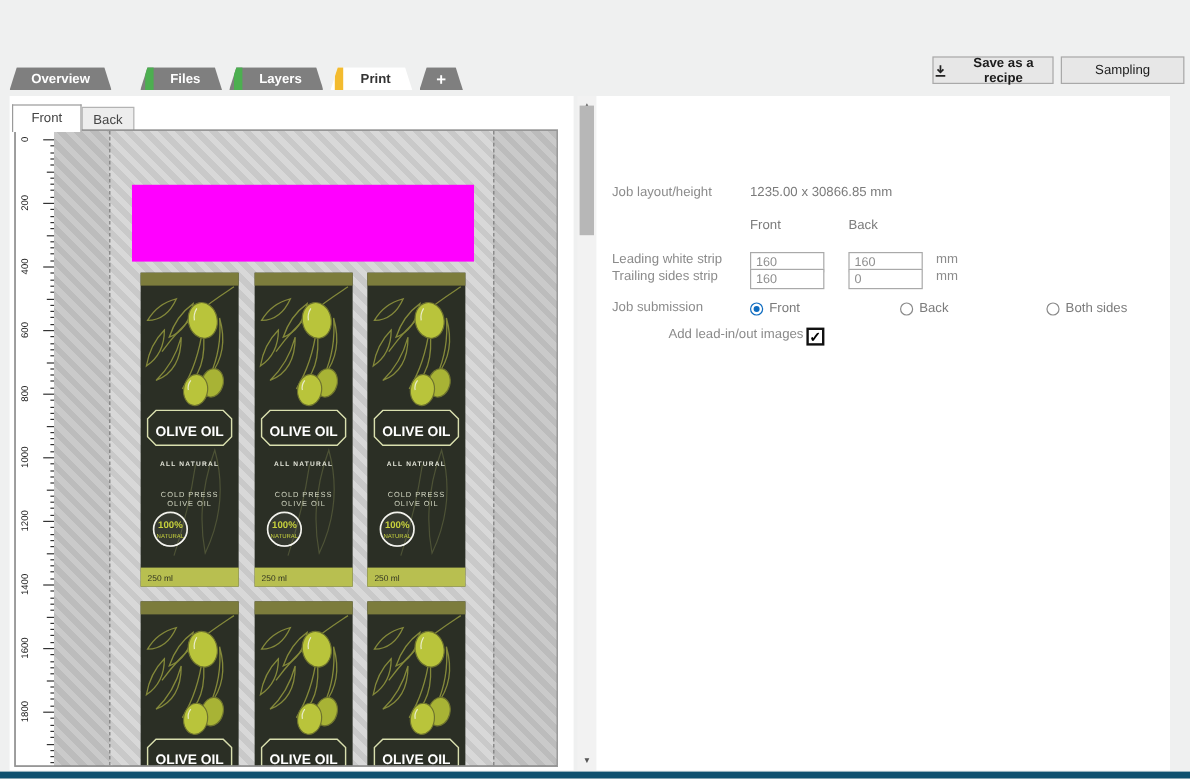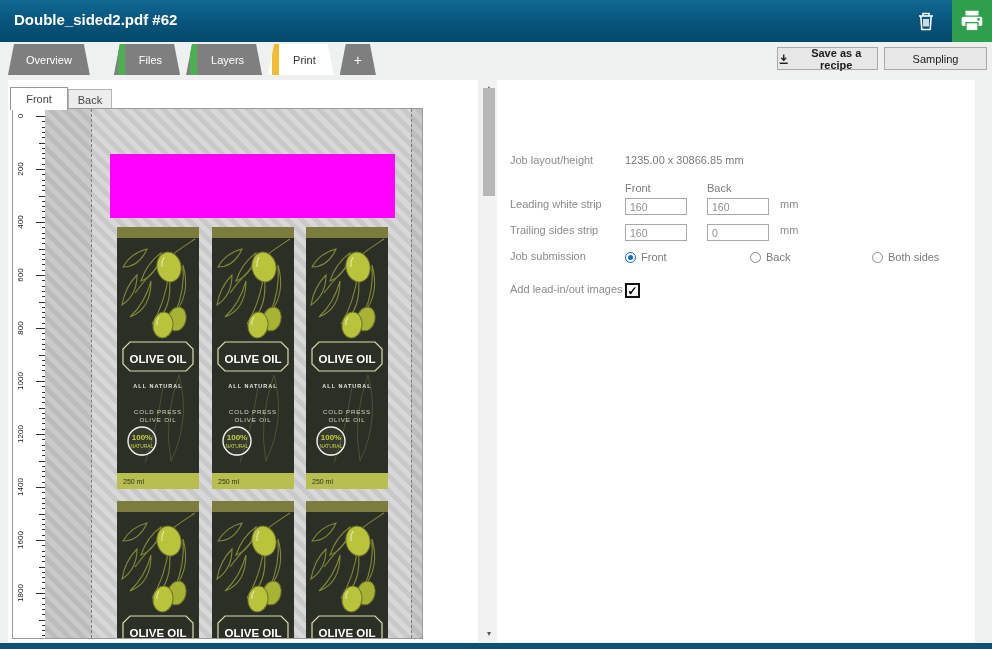--- a/index.html
+++ b/index.html
@@ -9,43 +9,43 @@
   
   .titlebar { position:absolute; left:0; top:0; width:992px; height:42px;
     background:linear-gradient(180deg,#106992 0%,#07537a 55%,#024a6c 100%); }
   .titlebar .title { position:absolute; left:14px; top:11px; color:#fff; font-size:15px; font-weight:bold; }
   .trash-btn { position:absolute; right:54px; top:9px; width:24px; height:24px; cursor:pointer; }
   .printer-btn { position:absolute; right:0; top:0; width:40px; height:42px; background:#2f9e4d;
     display:flex; align-items:center; justify-content:center; cursor:pointer; }
 
   
   .tabrow { position:absolute; left:8px; top:46px; height:29px; display:flex; align-items:flex-end; }
-  .tab { position:relative; height:31px; display:flex; align-items:center; background:#7f7f7f; color:#fff;
-    font-size:11px; font-weight:normal; clip-path:polygon(6px 0, calc(100% - 6px) 0, 100% 100%, 0 100%);
+  .tab { position:relative; height:19px; display:flex; align-items:center; background:#7f7f7f; color:#fff;
+    font-size:11px; font-weight:bold; clip-path:polygon(6px 0, calc(100% - 6px) 0, 100% 100%, 0 100%);
     margin-right:6px; cursor:pointer; padding:0 18px; }
   .tab .accent { position:absolute; left:4px; top:0; bottom:0; width:7px; }
   .tab.has-accent { padding-left:25px; }
   .tab.overview { margin-right:24px; }
   .tab.active { background:#fff; color:#333; }
   .tab.plus { padding:0 14px; font-size:14px; }
 
   .toolbar-btn { position:absolute; top:47px; height:23px; background:#e7e7e7; border:1px solid #a9a9a9;
     font-size:11px; color:#1b1b1b; display:flex; align-items:center; justify-content:center; gap:6px;
     cursor:pointer; font-weight:bold; }
   .save-btn { right:114px; width:101px; }
   .sampling-btn { right:5px; width:103px; font-weight:normal; }
 
   
   .left-card { position:absolute; left:8px; top:80px; width:470px; height:562px; background:#fff; }
   .side-tab { position:absolute; font-size:11px; color:#444; display:flex; align-items:center;
     justify-content:center; cursor:pointer; }
   .front-tab { left:2px; top:7px; width:58px; height:23px; background:#fff; border:1px solid #9a9a9a;
     border-bottom:none; z-index:2; }
   .back-tab { left:60px; top:9px; width:44px; height:21px; background:#ededed; border:1px solid #b3b3b3; }
-  .preview-box { position:absolute; left:4px; top:28px; width:411px; height:531px; border:1px solid #9a9a9a;
+  .preview-box { position:absolute; left:4px; top:28px; width:453px; height:531px; border:1px solid #9a9a9a;
     background:#737373; overflow:hidden; display:flex; }
   .ruler { position:relative; width:32px; height:100%; background:#fff; flex:none; overflow:hidden; }
   .ruler .tick { position:absolute; right:0; height:1px; background:#333; }
   .ruler-label { position:absolute; left:-3px; width:22px; height:10px; font-size:8px; color:#222;
     text-align:center; transform:rotate(-90deg); }
   .media { position:relative; flex:1; height:100%; overflow:hidden;
     background:repeating-linear-gradient(45deg,#d8d8d8 0 5px,#c9c9c9 5px 10px); }
   .margin-shade { position:absolute; top:0; bottom:0; background:rgba(80,80,80,0.10); }
   .margin-shade.left { left:0; width:46px; }
   .margin-shade.right { left:366px; right:0; }
@@ -70,60 +70,39 @@
 
   .row { position:absolute; left:13px; right:10px; height:20px; font-size:11px; color:#8b8b8b; }
   .row .f-label { position:absolute; left:0; top:2; }
   .row .c1 { position:absolute; left:115px; top:2; color:#7b7b7b; }
   .row .c2 { position:absolute; left:197px; top:2; color:#7b7b7b; }
   .row .unit { position:absolute; left:270px; top:2; color:#8b8b8b; }
   .row input { position:absolute; top:0; width:62px; height:17px; border:1px solid #a9a9a9; font-size:10.5px;
     color:#8f8f8f; padding:0 4px; font-family:"Liberation Sans", sans-serif; background:#fff; }
   .row input.i1 { left:115px; } .row input.i2 { left:197px; }
   .r-rolls { top:50px; } .r-size { top:74px; } .r-cols { top:102px; }
-  .r-lead { top:118px; } .r-trail { top:144px; } .r-sub { top:170px; } .r-chk { top:203px; }
+  .r-lead { top:130px; } .r-trail { top:144px; } .r-sub { top:170px; } .r-chk { top:193px;margin-left:47px; }
 
   .radio-opt { position:absolute; top:1px; display:flex; align-items:center; gap:5px; cursor:pointer; color:#7b7b7b; }
   .radio-opt .rd { width:11px; height:11px; border-radius:50%; border:1px solid #8a8a8a; background:#fff;
     position:relative; flex:none; }
   .radio-opt.sel .rd { border-color:#0f6cc0; }
   .radio-opt.sel .rd::after { content:""; position:absolute; left:2px; top:2px; width:5px; height:5px;
     border-radius:50%; background:#0f6cc0; }
   .checkbox { position:absolute; left:115px; top:0; width:15px; height:15px; border:2px solid #111;
     background:#fff; display:flex; align-items:center; justify-content:center; font-size:12px; font-weight:bold;
     color:#000; cursor:pointer; }
 
   .bottombar { position:absolute; left:0; bottom:0; width:992px; height:6px; background:#0f506e; }
 </style>
 </head>
 <body>
 
 <div class="screen">
 
-  <header class="titlebar">
-    <span class="title">Double_sided2.pdf #62</span>
-    <span class="trash-btn">
-      <svg viewBox="0 0 24 24" width="24" height="24">
-        <g fill="none" stroke="#fff" stroke-width="1.6">
-          <path d="M5 7h14"></path>
-            <path d="M9 7V4.5h6V7"></path>
-            <path d="M6.8 7l1 13.5h8.4l1-13.5"></path>
-          <path d="M10 10v7.5M12 10v7.5M14 10v7.5"></path>
-        </g>
-      </svg>
-    </span>
-    <span class="printer-btn">
-      <svg viewBox="0 0 24 24" width="26" height="26">
-        <rect x="6" y="2.5" width="12" height="4.5" rx="0.5" fill="#fff"></rect>
-        <rect x="2.5" y="8" width="19" height="8.5" rx="1.5" fill="#fff"></rect>
-        <circle cx="18" cy="10.5" r="1.2" fill="#2f9e4d"></circle>
-        <rect x="6.5" y="13.5" width="11" height="7.5" fill="#fff" stroke="#2f9e4d" stroke-width="1.2"></rect>
-      </svg>
-    </span>
-  </header>
 
   <nav class="tabrow">
     <div class="tab overview">
       <span>Overview</span>
     </div>
     <div class="tab has-accent">
       <span class="accent" style="background:#4caf50"></span>
       <span>Files</span>
     </div>
     <div class="tab has-accent">

